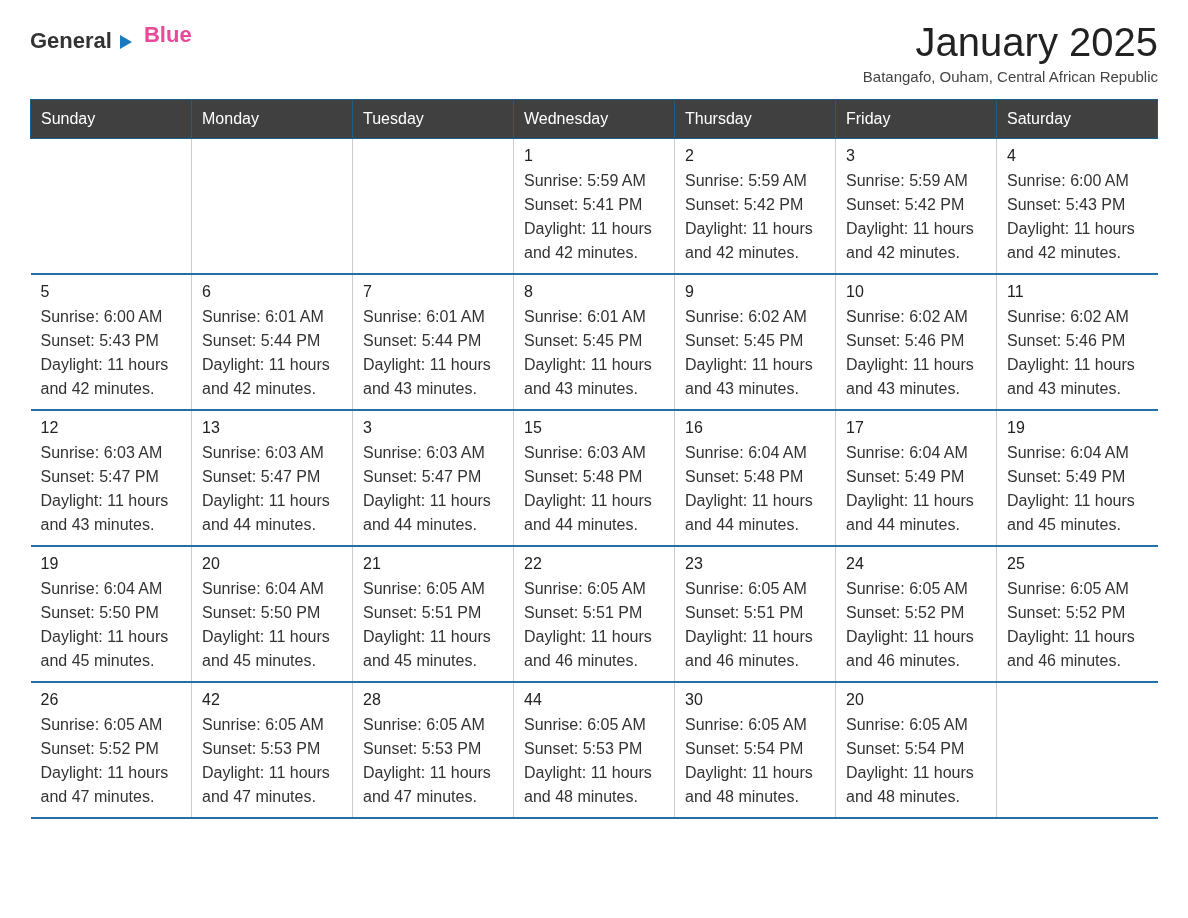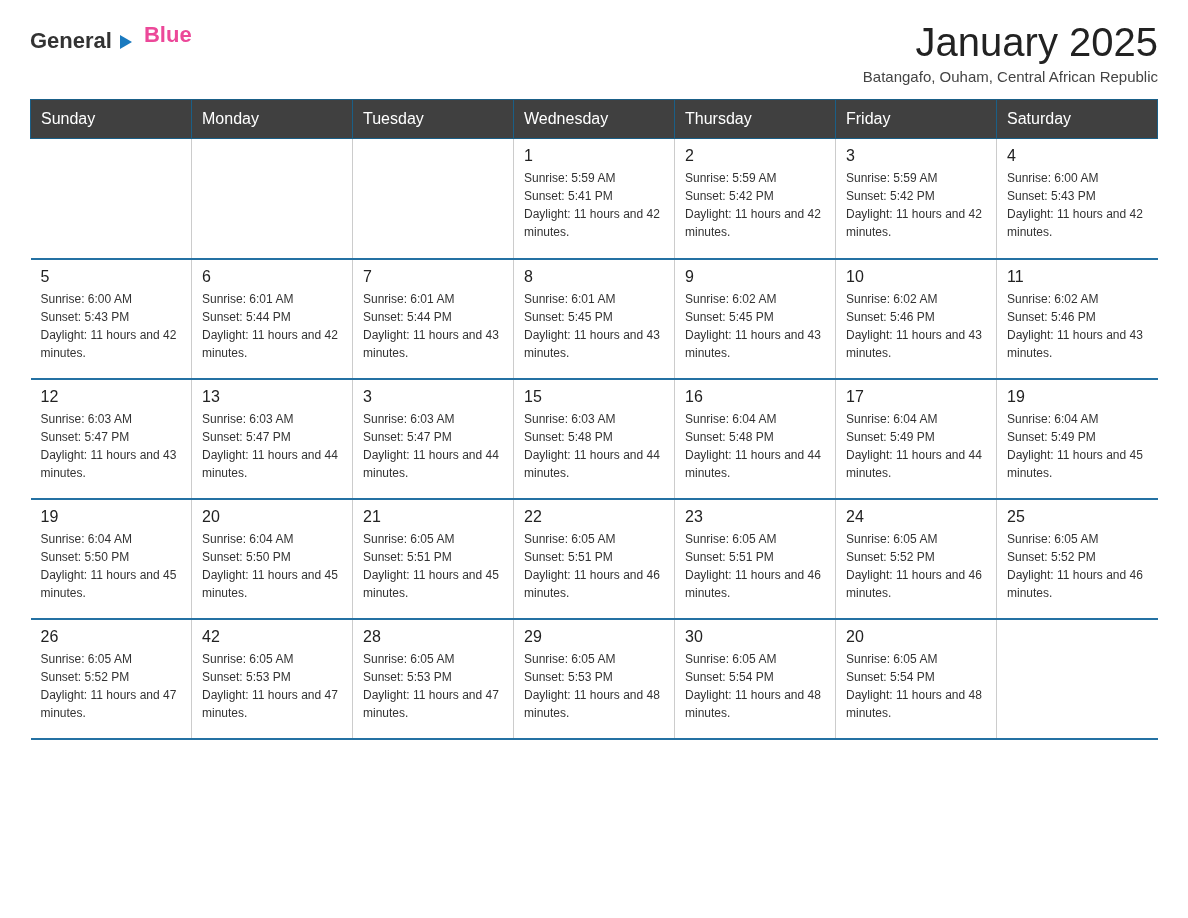--- a/index.html
+++ b/index.html
@@ -74,21 +74,21 @@
       border-right: none;
     }
     .day-number {
       font-size: 16px;
       font-weight: normal;
       color: #222;
       display: block;
       margin-bottom: 4px;
     }
     .day-info {
-      font-size: 12px;
+      font-size: 16px;
       color: #333;
       line-height: 1.5;
     }
     .empty-cell {
       background: #fff;
     }
   </style>
 </head>
 <body>
 
@@ -243,21 +243,21 @@
         </td>
         <td>
           <span class="day-number">42</span>
           <div class="day-info">Sunrise: 6:05 AM<br>Sunset: 5:53 PM<br>Daylight: 11 hours and 47 minutes.</div>
         </td>
         <td>
           <span class="day-number">28</span>
           <div class="day-info">Sunrise: 6:05 AM<br>Sunset: 5:53 PM<br>Daylight: 11 hours and 47 minutes.</div>
         </td>
         <td>
-          <span class="day-number">29</span>
+          <span class="day-number">44</span>
           <div class="day-info">Sunrise: 6:05 AM<br>Sunset: 5:53 PM<br>Daylight: 11 hours and 48 minutes.</div>
         </td>
         <td>
           <span class="day-number">30</span>
           <div class="day-info">Sunrise: 6:05 AM<br>Sunset: 5:54 PM<br>Daylight: 11 hours and 48 minutes.</div>
         </td>
         <td>
           <span class="day-number">20</span>
           <div class="day-info">Sunrise: 6:05 AM<br>Sunset: 5:54 PM<br>Daylight: 11 hours and 48 minutes.</div>
         </td>

